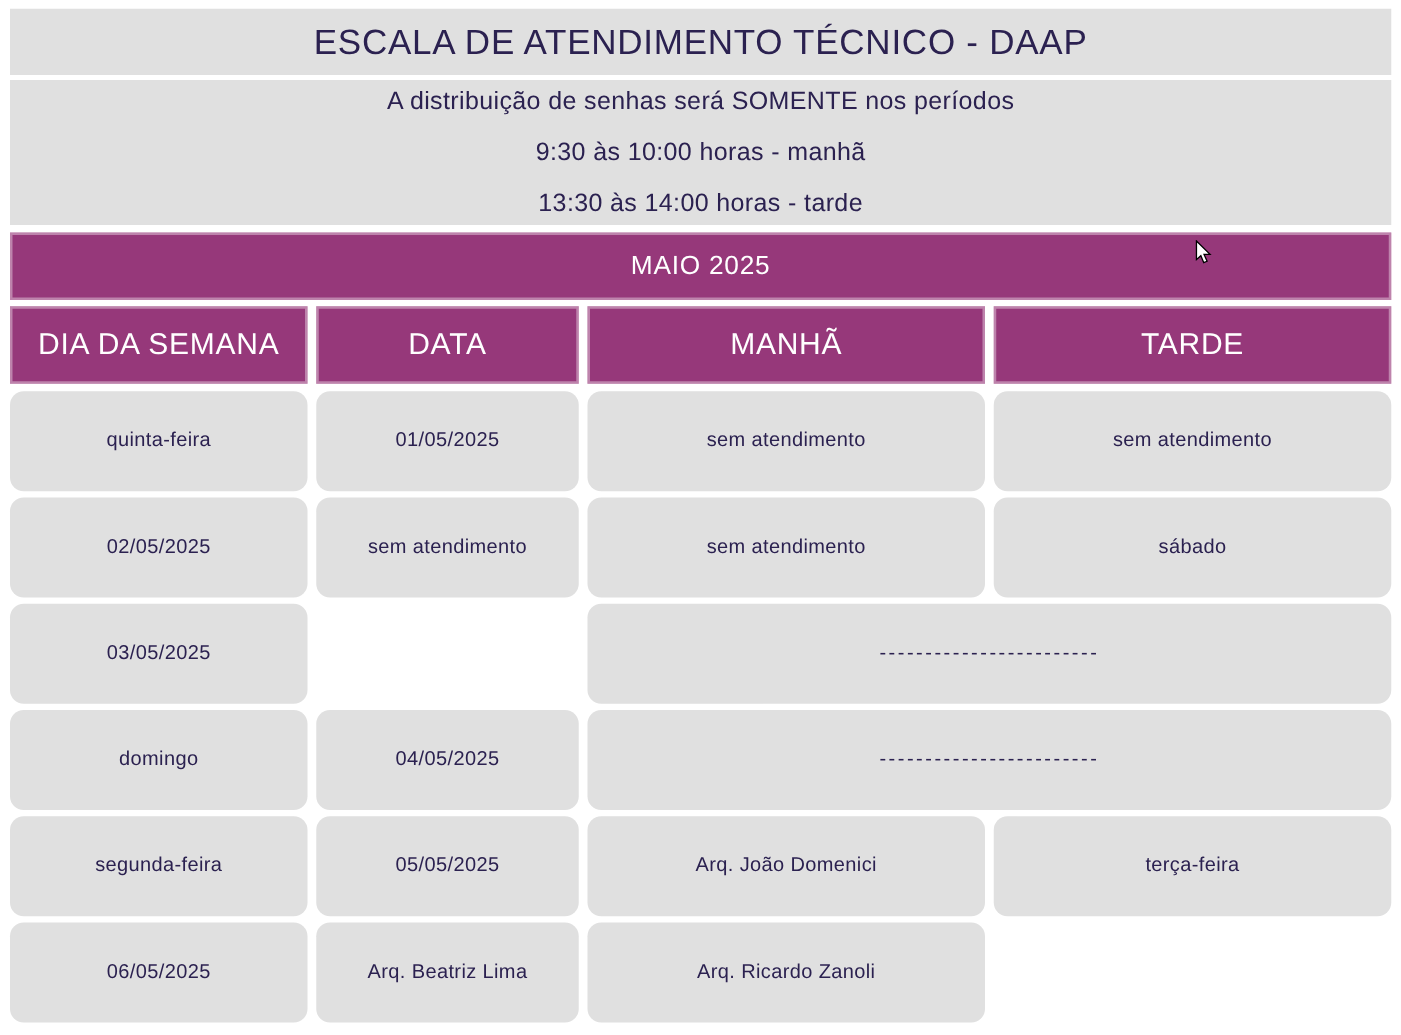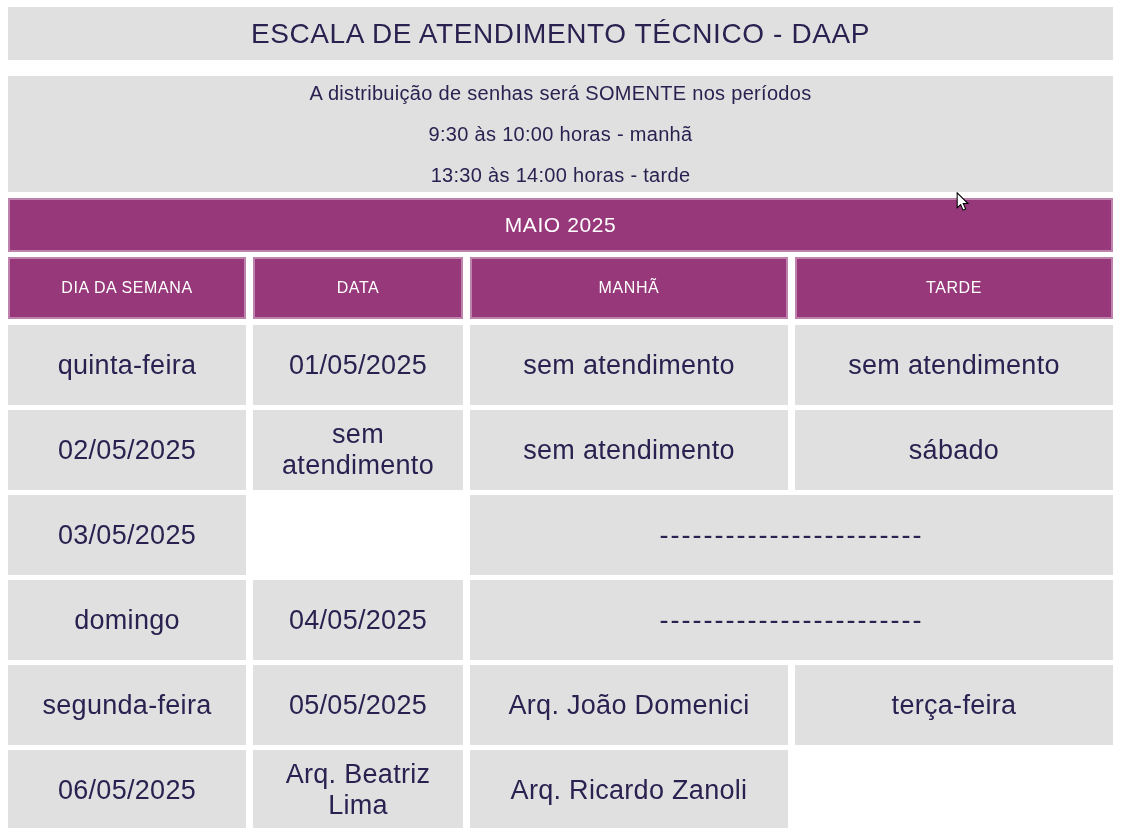--- a/index.html
+++ b/index.html
@@ -21,21 +21,21 @@
     position:absolute;
     left:8px; top:7px;
     width:1105px;
   }
   .title-bar{
     height:53px;
     background:var(--cell-gray);
     display:flex;align-items:center;justify-content:center;
     font-size:28px;
     letter-spacing:0.6px;
-    margin-bottom:16px;
+    margin-bottom:4px;
   }
   .notice{
     height:116px;
     background:var(--cell-gray);
     display:flex;flex-direction:column;align-items:center;justify-content:center;
     font-size:20px;
     line-height:25px;
     letter-spacing:0.3px;
     margin-bottom:6px;
     gap:16px;
@@ -61,30 +61,31 @@
     margin-bottom:6px;
   }
   .body-grid{
     grid-auto-rows:80px;
   }
   .hcell{
     background:var(--accent-purple);
     border:2px solid rgba(255,255,255,0.38);
     color:var(--header-text);
     display:flex;align-items:center;justify-content:center;
-    font-size:16px;
+    font-size:24px;
     letter-spacing:0.6px;
   }
   .cell{
     background:var(--cell-gray);
     color:var(--text-dark);
     display:flex;align-items:center;justify-content:center;
-    font-size:27px;
+    font-size:16px;
     letter-spacing:0.3px;
     text-align:center;
+    border-radius:11px;
   }
   .merged{
     grid-column:3 / 5;
     letter-spacing:2px;
   }
   .cursor{
     position:absolute;
     left:956px; top:192px;
     width:14px; height:20px;
     pointer-events:none;

